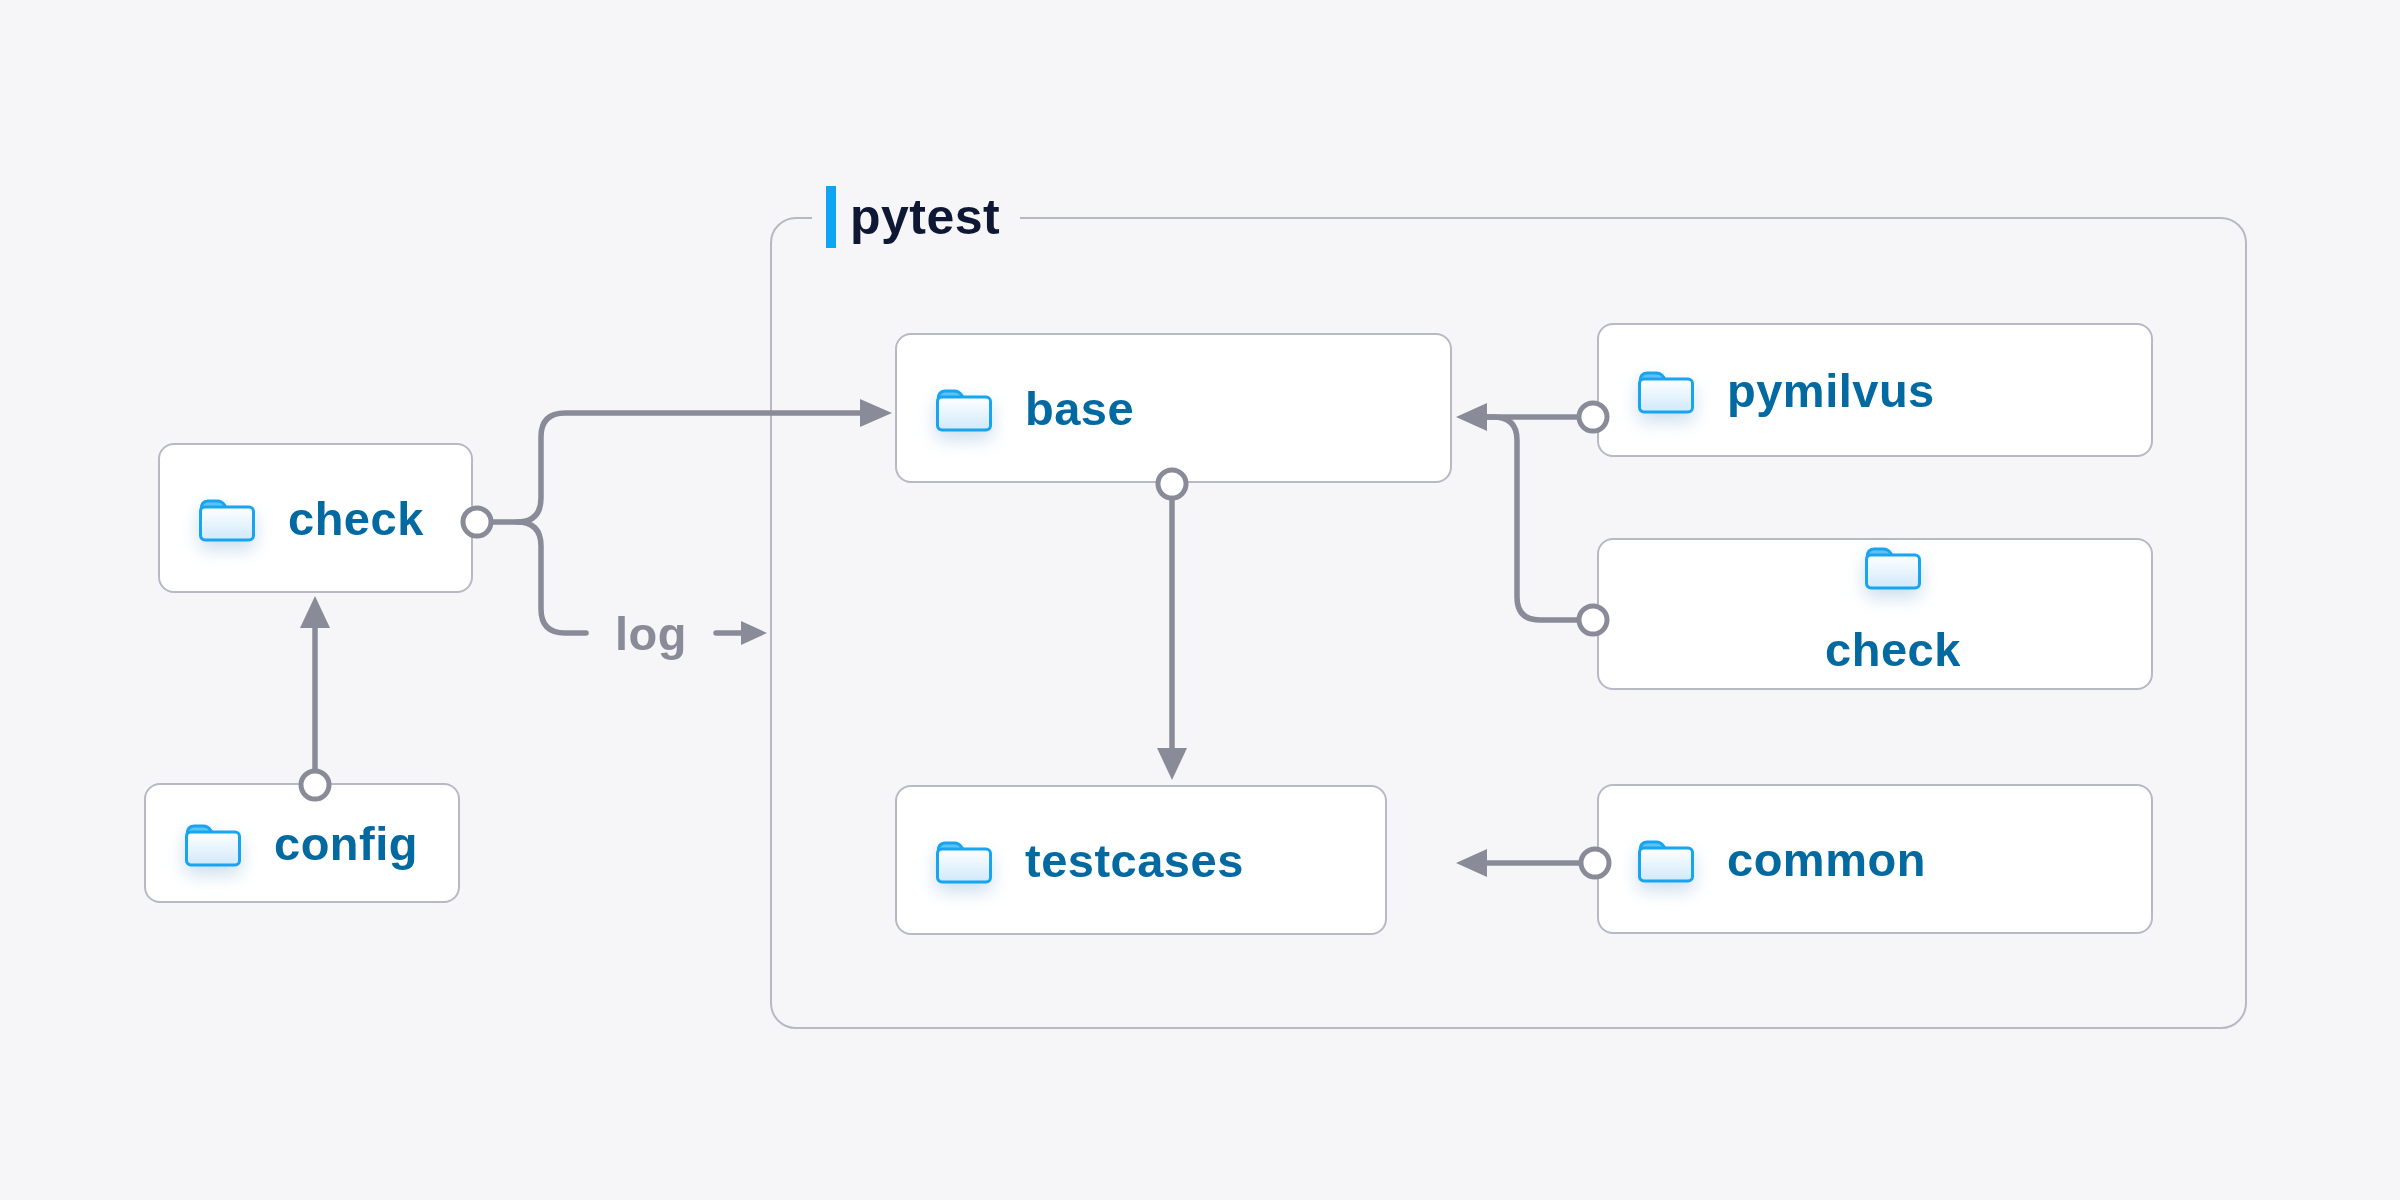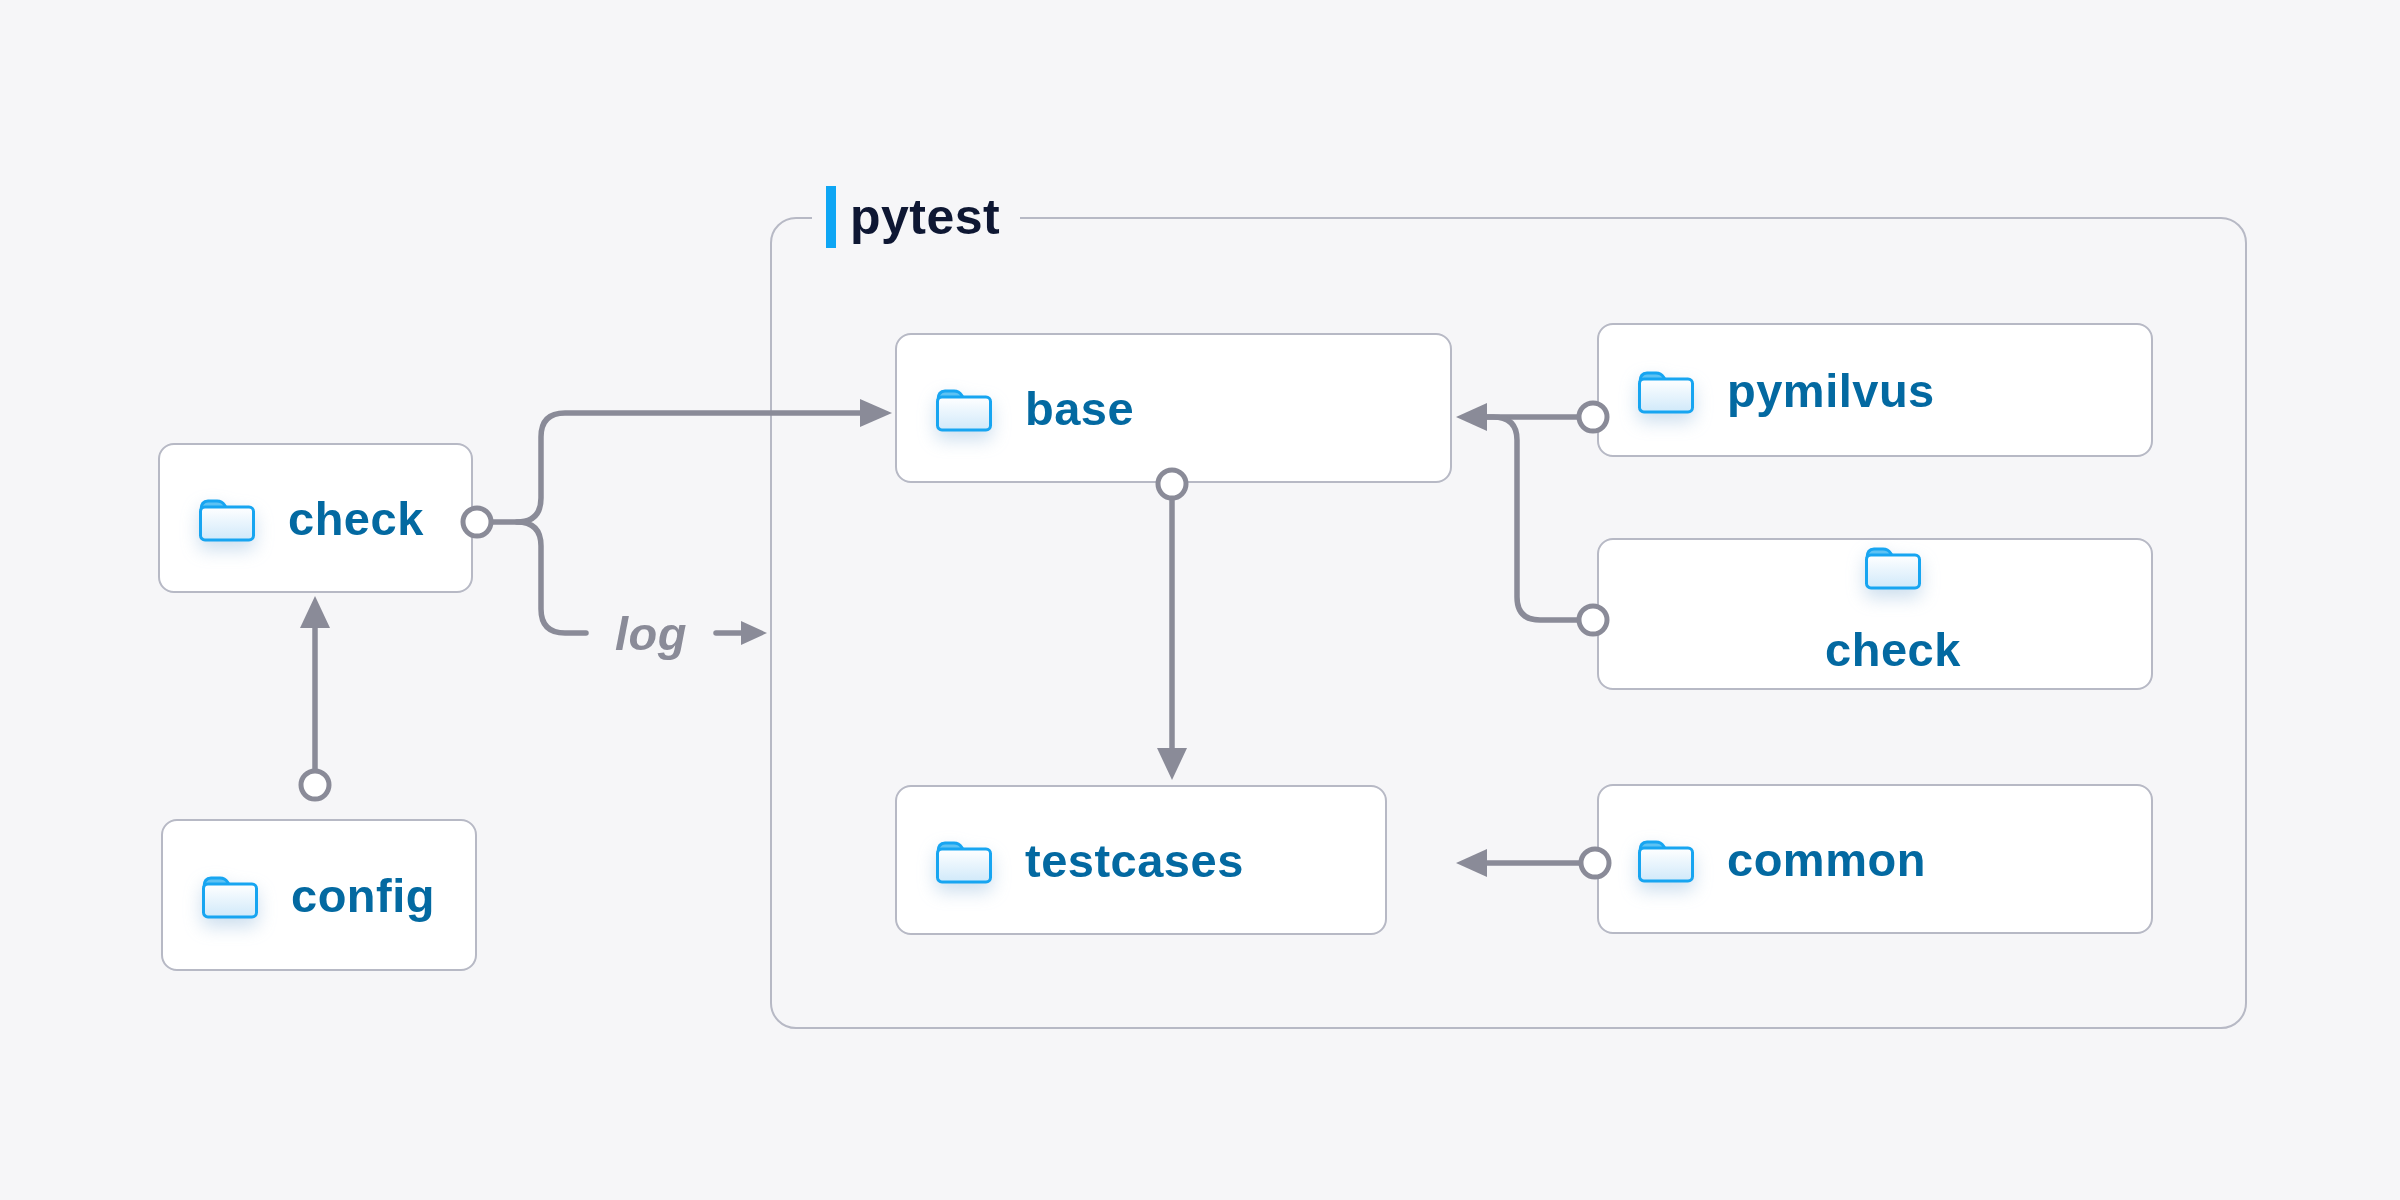--- a/index.html
+++ b/index.html
@@ -62,38 +62,37 @@
     font-weight:700;
     color:#0369a1;
     letter-spacing:0.5px;
   }
   .folder{
     flex:0 0 auto;
     filter:drop-shadow(0px 8px 9px rgba(110,160,205,0.35));
   }
   
   .n-utils    {left:158px;  top:443px; width:315px; height:150px;}
-  .n-config   {left:161px;  top:783px; width:316px; height:152px;margin-top:36px;}
+  .n-config   {left:144px;  top:783px; width:316px; height:120px;}
   .n-base     {left:895px;  top:333px; width:557px; height:150px;}
   .n-testcases{left:895px;  top:785px; width:492px; height:150px;}
   .n-pymilvus {left:1597px; top:323px; width:556px; height:134px;}
   .n-check    {left:1597px; top:538px; width:556px; height:152px;flex-direction:column;}
   .n-common   {left:1597px; top:784px; width:556px; height:150px;}
   
   .edge-label{
     position:absolute;
     left:588px; top:633px;
     width:126px;
     transform:translateY(-50%);
     text-align:center;
     font-size:47px;
     font-weight:700;
     color:#8a8b98;
     letter-spacing:0.5px;
-    font-style:italic;
   }
   
   svg.wires{
     position:absolute;
     inset:0;
     pointer-events:none;
   }
   .wire{
     fill:none;
     stroke:#8a8b98;

